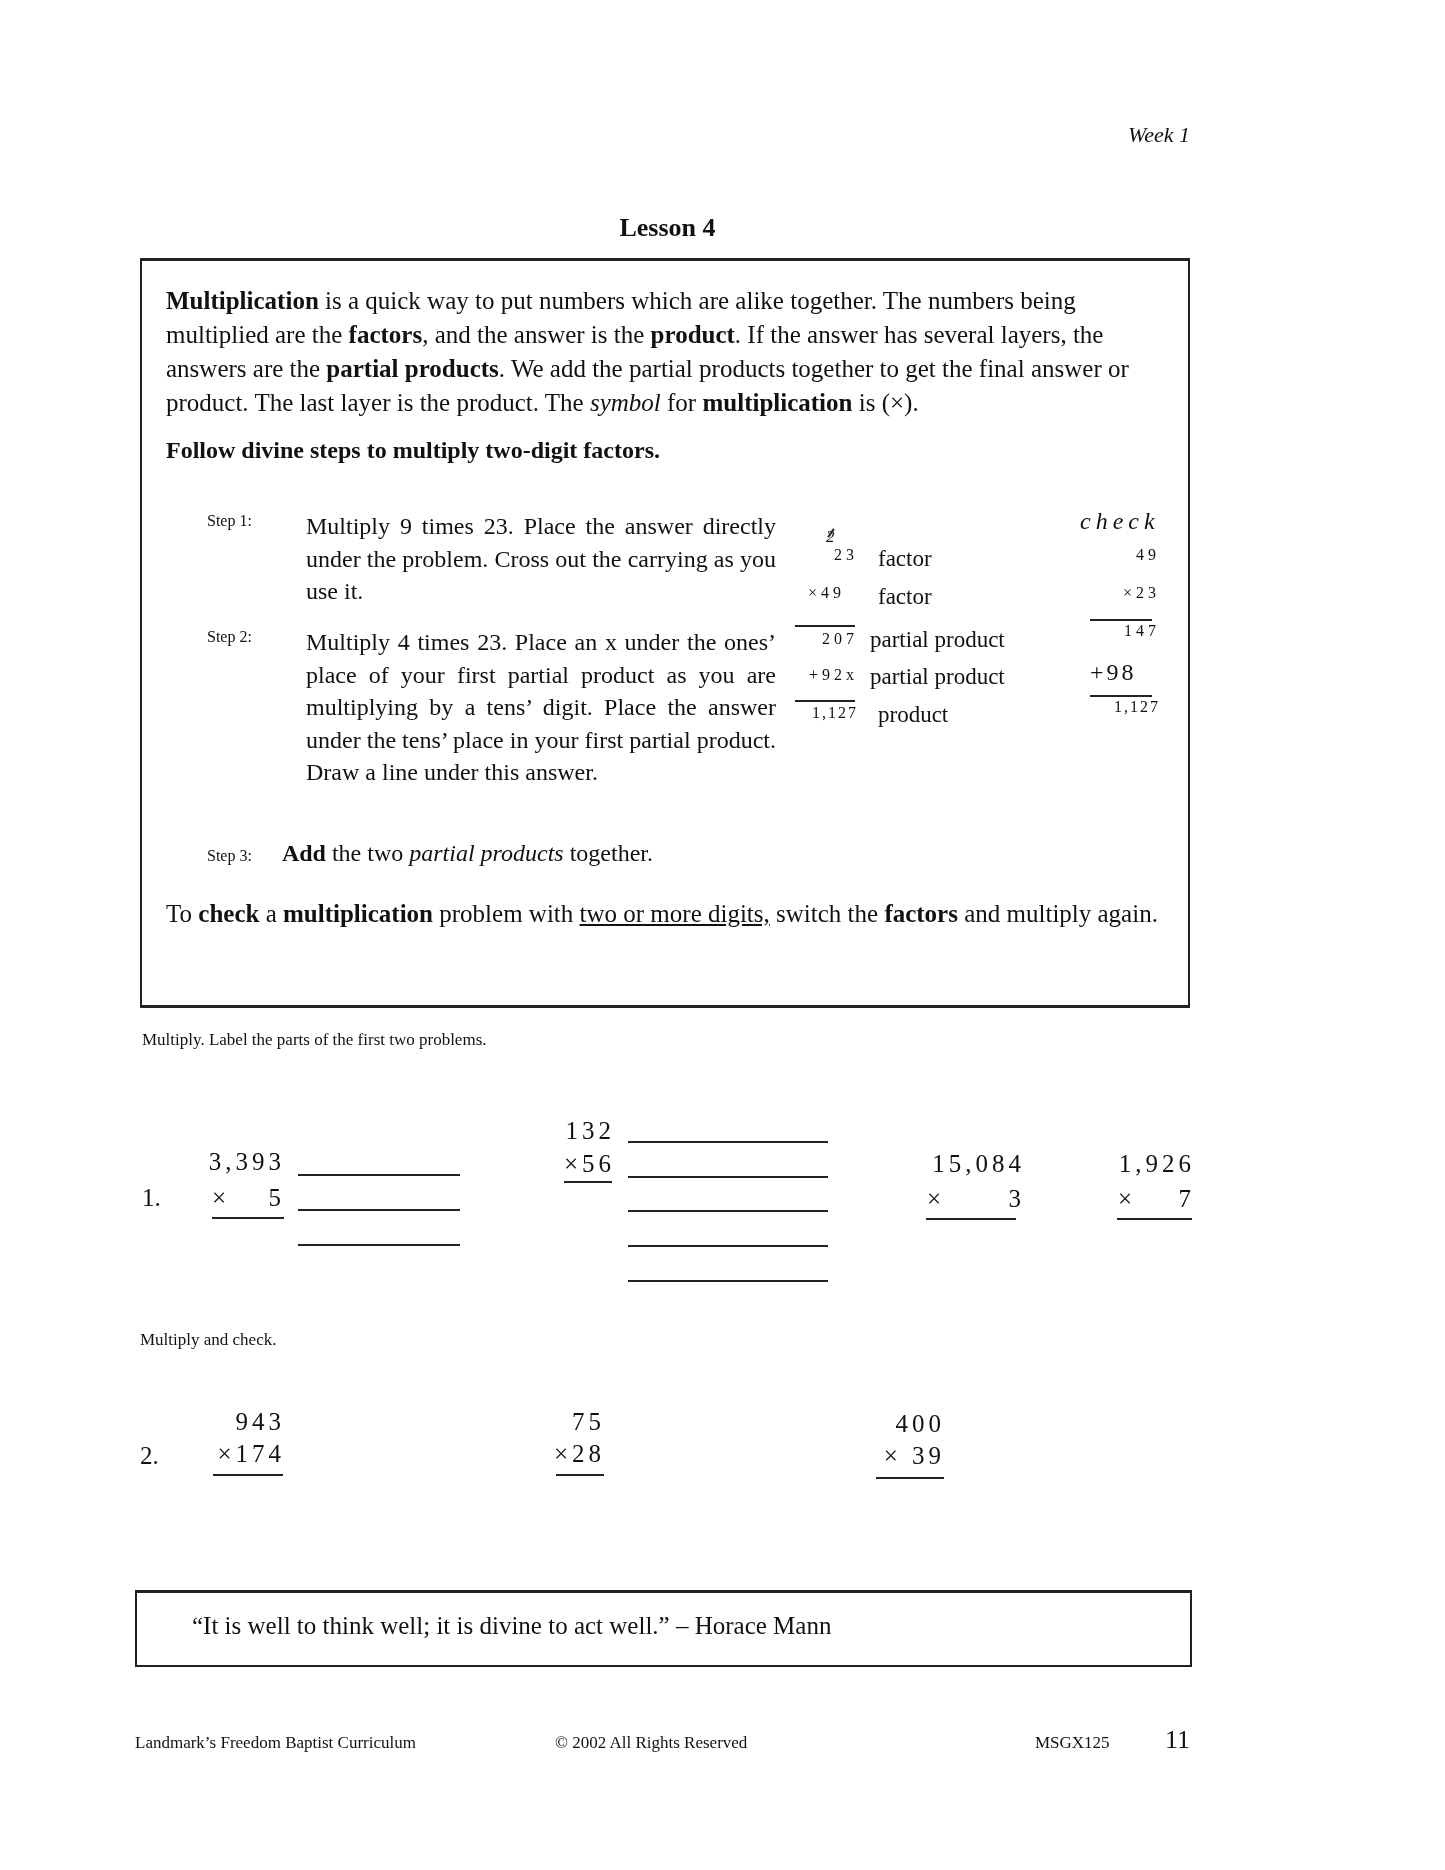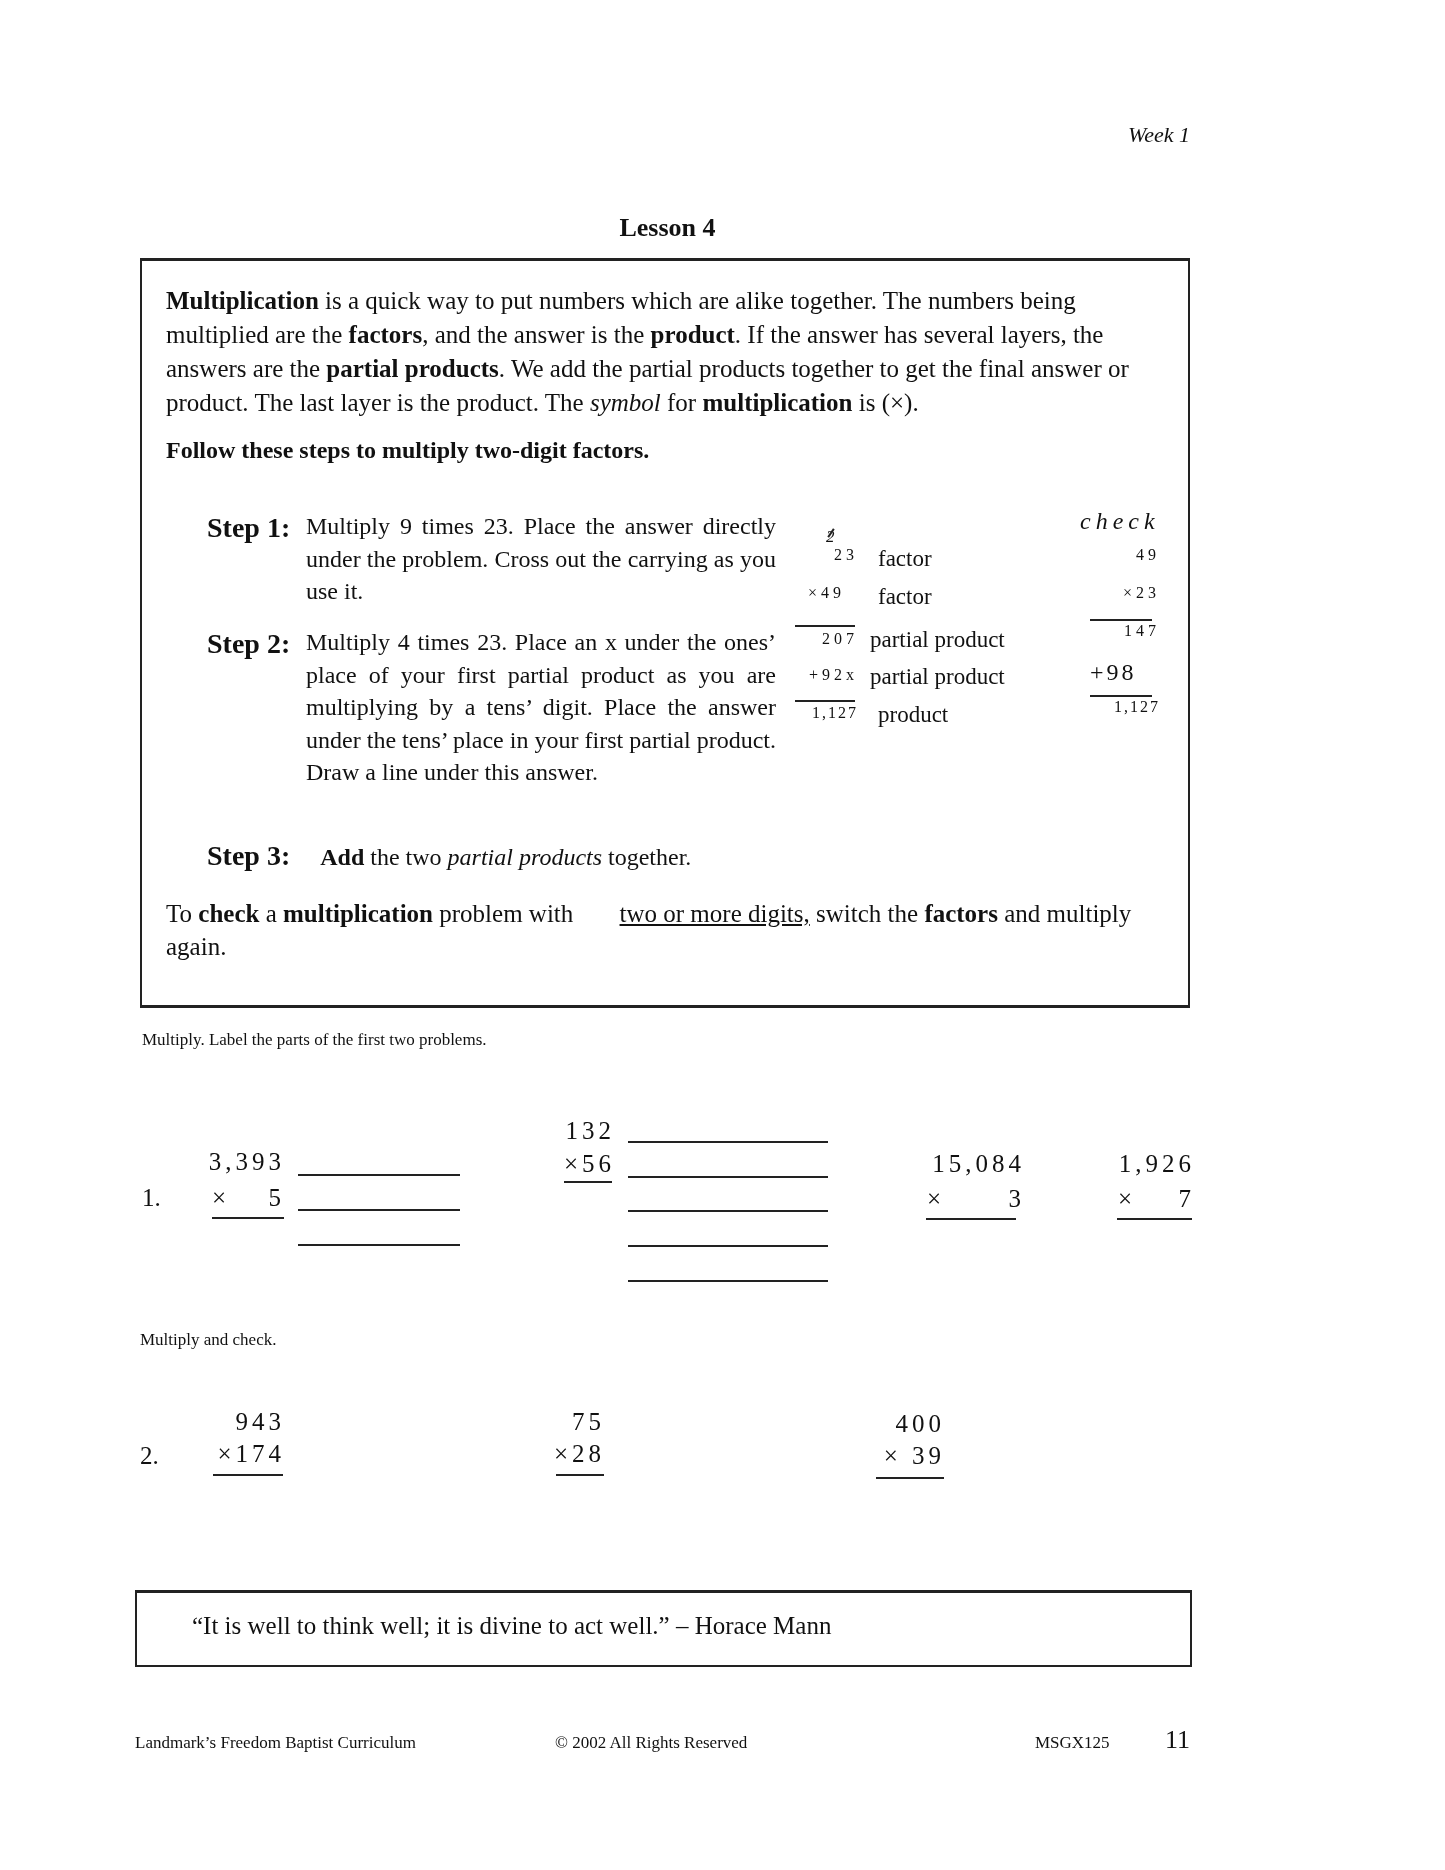--- a/index.html
+++ b/index.html
@@ -5,45 +5,45 @@
   html, body { margin:0; padding:0; background:#fff; }
   body { width:1445px; height:1870px; position:relative; overflow:hidden;
          font-family:"Liberation Serif", "DejaVu Serif", serif; color:#111; }
   .abs { position:absolute; }
   .week { left:1128px; top:122px; font-size:22px; font-style:italic; }
   .lesson { left:0; width:1335px; top:213px; text-align:center; font-size:26px; font-weight:bold; }
   .box { left:140px; top:258px; width:1050px; height:750px; border:2px solid #222; border-top-width:3px; border-bottom-width:3px; box-sizing:border-box; }
   .para { left:166px; top:284px; width:1015px; font-size:25px; line-height:34px; }
   .para b { font-weight:bold; }
   .follow { left:166px; top:437px; font-size:24px; font-weight:bold; }
-  .step-label { font-size:28px; font-weight:bold; }
+  .step-label { font-size:16px; font-weight:normal; }
   .step-text { font-size:24px; line-height:32.5px; text-align:justify; }
   .num { font-size:16px; letter-spacing:4px; text-align:right; }
   .lbl { font-size:23px; }
   .rule { background:#222; height:2px; }
   .check-head { font-size:24px; font-style:italic; letter-spacing:5px; }
   .check-text { left:166px; top:897px; width:1015px; font-size:25px; line-height:33px; }
-  .check-text u { text-decoration:underline;margin-left:40px; }
+  .check-text u { text-decoration:underline; }
   .instr { font-size:17px; font-weight:normal; }
   .prob { font-size:25px; letter-spacing:4px; text-align:right; }
   .blank { height:2px; background:#222; }
   .quote-box { left:135px; top:1590px; width:1057px; height:77px; border:2px solid #222; border-top-width:3px; box-sizing:border-box; }
   .quote { left:192px; top:1612px; font-size:25px; }
   .foot { font-size:17px; top:1733px; }
   .pagenum { font-size:26px; top:1725px; left:1165px; }
 </style>
 </head>
 <body>
 
 <div class="abs week">Week 1</div>
 <div class="abs lesson">Lesson 4</div>
 
 <div class="abs box"></div>
 <div class="abs para" id="intro-para"><b>Multiplication</b><span> is a quick way to put numbers which are alike together.  The numbers being multiplied are the </span><b>factors</b><span>, and the answer is the </span><b>product</b><span>.  If the answer has several layers, the answers are the </span><b>partial products</b><span>.  We add the partial products together to get the final answer or product.  The last layer is the product.  The </span><i>symbol</i><span> for </span><b>multiplication</b><span> is (×).</span></div>
-<div class="abs follow">Follow these steps to multiply two-digit factors.</div>
+<div class="abs follow">Follow divine steps to multiply two-digit factors.</div>
 
 <div class="abs step-label" style="left:207px;top:512px;">Step 1:</div>
 <div class="abs step-text" style="left:306px;top:510px;width:470px;">Multiply 9 times 23.  Place the answer directly under the problem.  Cross out the carrying as you use it.</div>
 
 <div class="abs step-label" style="left:207px;top:628px;">Step 2:</div>
 <div class="abs step-text" style="left:306px;top:626px;width:470px;">Multiply 4 times 23.  Place an x under the ones’ place of your first partial product as you are multiplying by a tens’ digit.  Place the answer under the tens’ place  in your first partial product.  Draw a line under this answer.</div>
 
 <div class="abs" style="left:207px;top:840px;font-size:24px;">
   <span class="step-label">Step 3:</span>
   <span style="display:inline-block;width:18px"></span>

